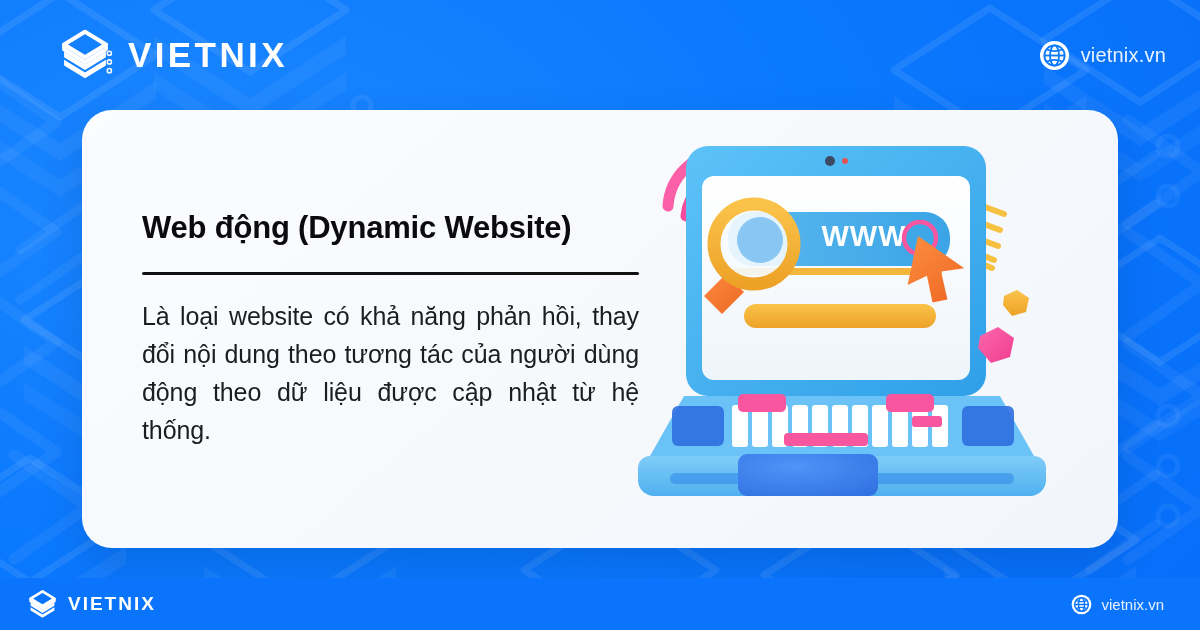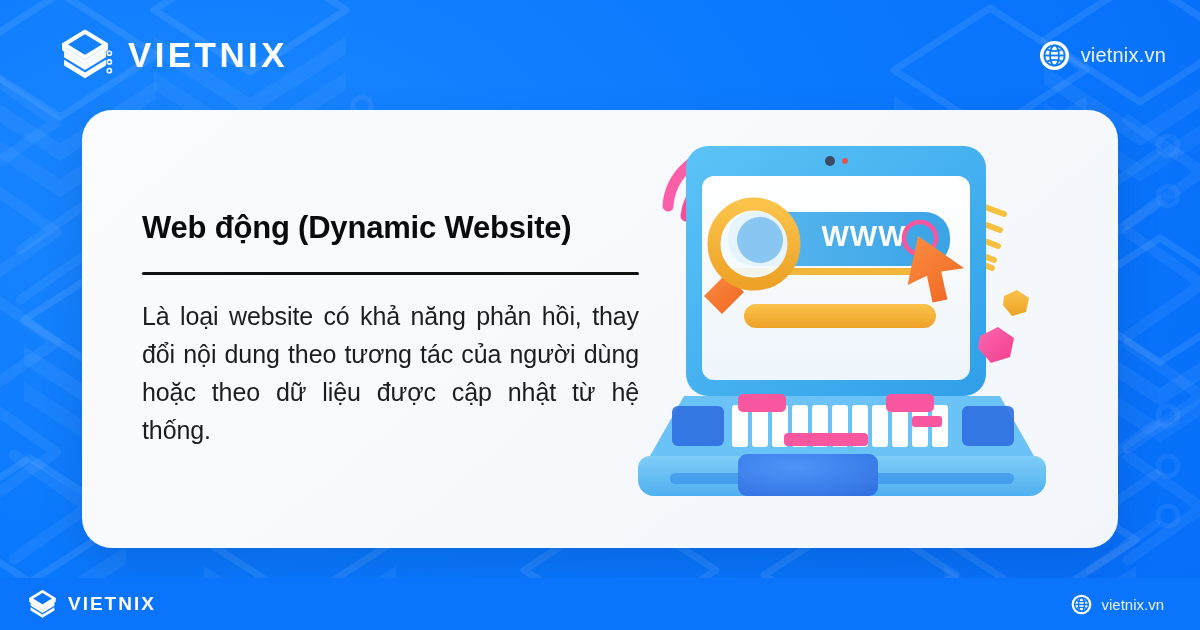--- a/index.html
+++ b/index.html
@@ -167,21 +167,21 @@
       </span>
       <span class="site-text">vietnix.vn</span>
     </div>
   </div>
 
   <div class="card">
 
     <div class="card-left">
       <div class="title">Web động (Dynamic Website)</div>
       <div class="divider"></div>
-      <div class="body-text">Là loại website có khả năng phản hồi, thay đổi nội dung theo tương tác của người dùng hoặc theo dữ liệu được cập nhật từ hệ thống.</div>
+      <div class="body-text">Là loại website có khả năng phản hồi, thay đổi nội dung theo tương tác của người dùng động theo dữ liệu được cập nhật từ hệ thống.</div>
     </div>
 
     <div class="card-right">
       <div class="illus">
         <svg viewBox="0 0 420 420" xmlns="http://www.w3.org/2000/svg">
           <defs>
             <linearGradient id="lidG" x1="0" y1="0" x2="1" y2="1">
               <stop offset="0" stop-color="#5cc3f7"></stop>
                 <stop offset="1" stop-color="#2f9fe8"></stop>
             </linearGradient>

